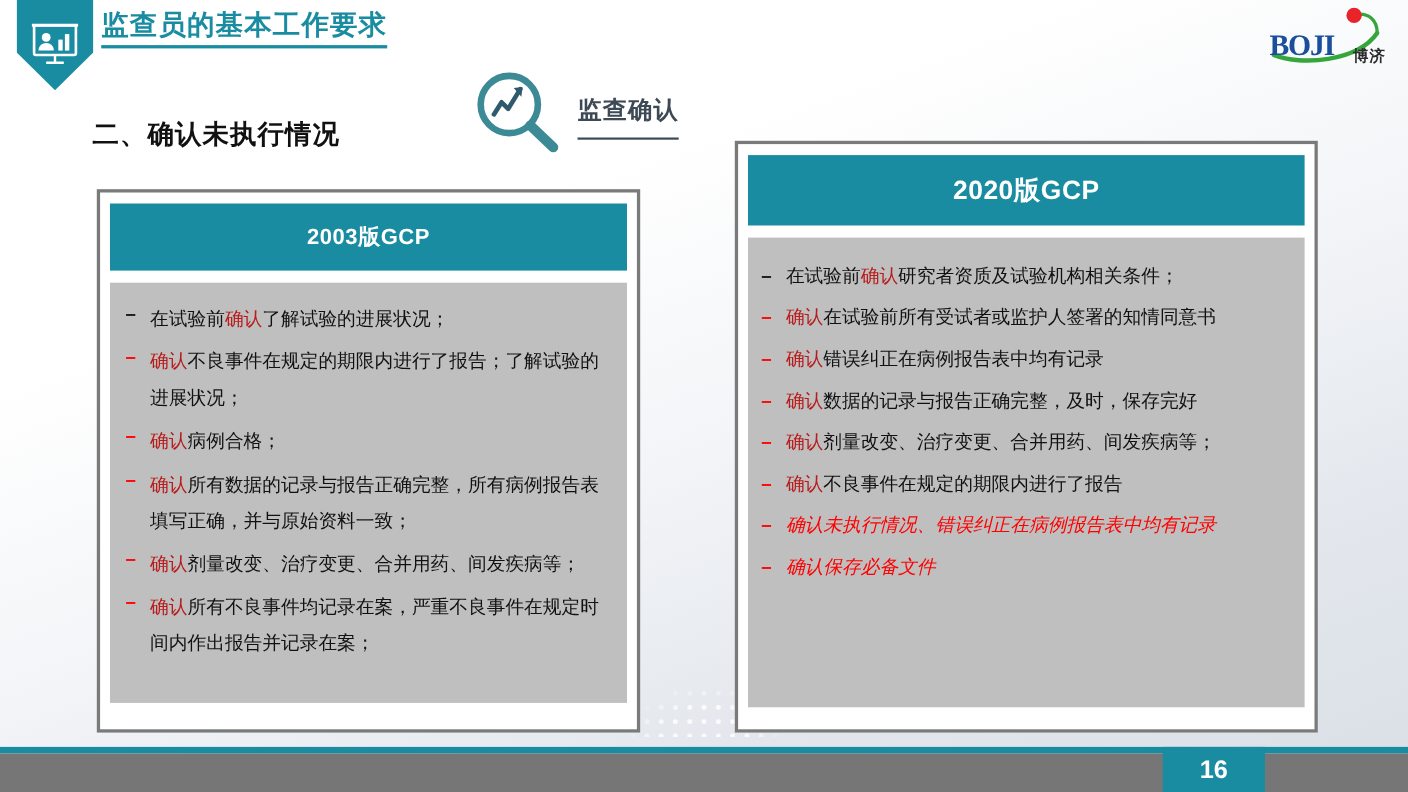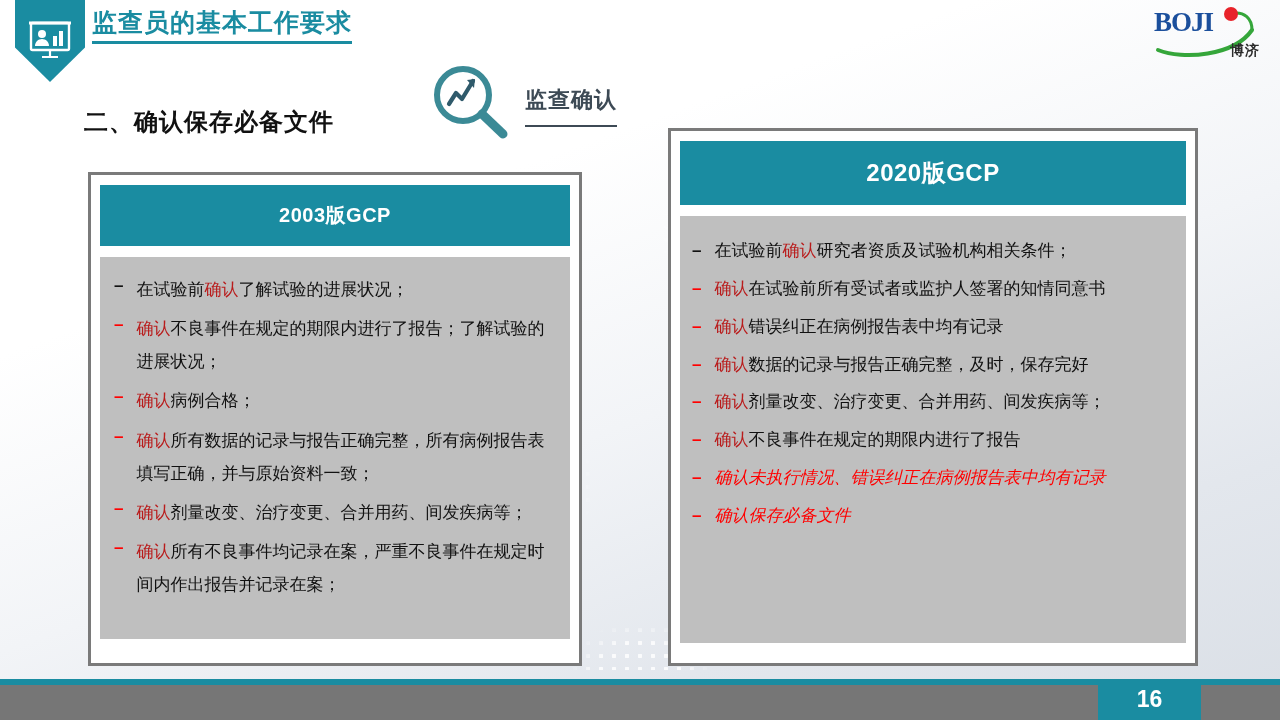--- a/index.html
+++ b/index.html
@@ -99,28 +99,28 @@
   .blk{color:#111111;}
   .ital{font-style:italic;font-weight:normal;color:#ff0000;}
 
   .panel-left ul.bl li{font-size:17px;line-height:1.95;margin-bottom:6px;}
   .panel-right ul.bl li{font-size:17px;line-height:1.58;margin-bottom:11px;}
 
   
   .foot-line{position:absolute;left:0;top:679px;width:1280px;height:6px;background:#1a8ca1;}
   .foot-bar{position:absolute;left:0;top:685px;width:1280px;height:35px;background:#767676;}
   .page-box{
-    position:absolute;left:1098px;top:679px;width:103px;height:41px;background:#1a8ca1;
+    position:absolute;left:1057px;top:679px;width:93px;height:41px;background:#1a8ca1;
     color:#ffffff;font-size:23px;font-weight:bold;text-align:center;line-height:41px;
   }
 
   
   .logo{position:absolute;right:14px;top:6px;width:118px;height:56px;}
   .logo .boji{
-    position:absolute;left:6px;top:1px;font-size:27px;font-weight:bold;
+    position:absolute;left:6px;top:20px;font-size:27px;font-weight:bold;
     color:#1b4f9c;letter-spacing:-1px;font-family:"Liberation Serif",serif;text-align:center;
   }
   .logo .cn{
     position:absolute;right:6px;bottom:2px;font-size:14px;font-weight:bold;color:#2b2b2b;
     letter-spacing:1px;
   }
 </style>
 </head>
 <body>
 
@@ -145,21 +145,21 @@
   <div class="logo">
     <svg width="118" height="56" viewBox="0 0 118 56">
       <path d="M10 44 C35 54, 86 50, 104 24" fill="none" stroke="#35a63a" stroke-width="4" stroke-linecap="round"></path>
       <path d="M104 24 C104 12, 96 6, 86 7" fill="none" stroke="#35a63a" stroke-width="3" stroke-linecap="round"></path>
       <circle cx="83" cy="8" r="7" fill="#e8232a"></circle>
     </svg>
     <div class="boji">BOJI</div>
     <div class="cn">博济</div>
   </div>
 
-  <div class="sec-heading">二、确认保存必备文件</div>
+  <div class="sec-heading">二、确认未执行情况</div>
 
   <div class="mag-wrap">
     <svg width="92" height="82" viewBox="0 0 92 82">
       <circle cx="38" cy="33" r="26" fill="none" stroke="#3b8a96" stroke-width="6"></circle>
       <line x1="57" y1="52" x2="78" y2="72" stroke="#3b8a96" stroke-width="9" stroke-linecap="round"></line>
       <path d="M24 42 L31 31 L37 37 L48 19" fill="none" stroke="#2f5a6b" stroke-width="4.2" stroke-linecap="round" stroke-linejoin="round"></path>
       <path d="M42 18 L50 17 L49 26 Z" fill="#2f5a6b"></path>
     </svg>
     <div class="mag-label">监查确认</div>
   </div>

